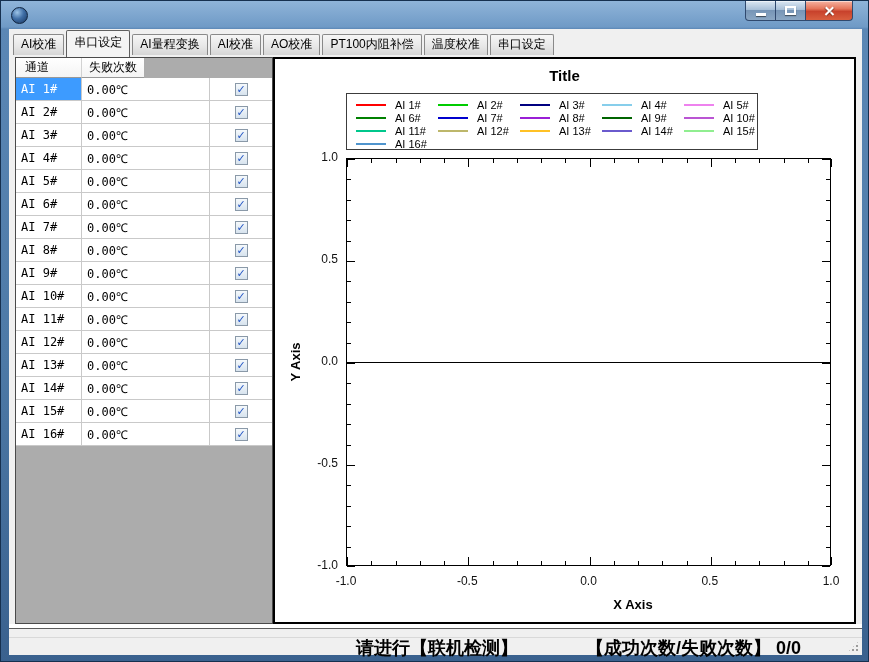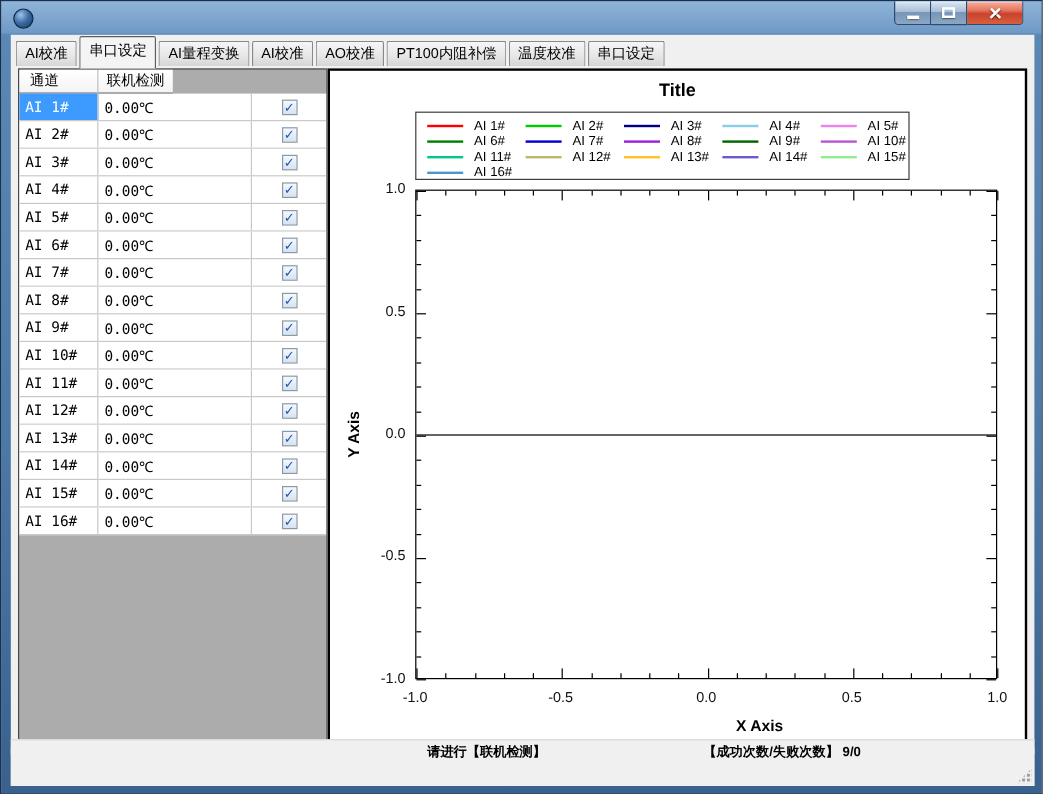--- a/index.html
+++ b/index.html
@@ -104,22 +104,22 @@
   .xlab{position:absolute;width:44px;top:515px;text-align:center;font-size:12px;color:#111;}
   .ylab{position:absolute;width:36px;left:27px;text-align:right;font-size:12px;color:#111;}
   .y-axis-label{
     position:absolute;left:20px;top:303px;font-size:13px;font-weight:bold;color:#000;
     transform:translate(-50%,-50%) rotate(-90deg);white-space:nowrap;
   }
   .x-axis-label{position:absolute;left:313px;top:538px;transform:translateX(-50%);font-size:13px;font-weight:bold;color:#000;margin-left:45px;}
   
   .bottom-strip{position:absolute;left:0;right:0;top:595px;height:5px;background:#fff;border-bottom:1px solid #5a5a5a;}
   .statusbar{
-    position:absolute;left:0;right:0;bottom:0;height:39px;background:#f0f0f0;
-    border-top:1px solid #d9d9d9;font-size:11px;font-weight:bold;color:#000;
+    position:absolute;left:0;right:0;bottom:0;height:18px;background:#f0f0f0;
+    border-top:1px solid #d9d9d9;font-size:18px;font-weight:bold;color:#000;
   }
   .status-left{position:absolute;left:347px;top:0;line-height:20px;white-space:nowrap;}
   .status-right{position:absolute;left:577px;top:0;line-height:20px;white-space:nowrap;}
   .grip{
     position:absolute;right:2px;bottom:2px;width:13px;height:13px;
     background-image:radial-gradient(#9b9b9b 1.2px,transparent 1.3px);
     background-size:4px 4px;
     clip-path:polygon(100% 0,100% 100%,0 100%);
   }
 </style>
@@ -150,21 +150,21 @@
         <div class="tab">AI校准</div>
         <div class="tab">AO校准</div>
         <div class="tab">PT100内阻补偿</div>
         <div class="tab">温度校准</div>
         <div class="tab">串口设定</div>
       </div>
 
     <div class="table-panel">
       <div class="thead" id="thead">
           <div class="th th0">通道</div>
-          <div class="th th2">联机检测</div>
+          <div class="th th2">失败次数</div>
         </div>
       <div id="tbody">
           <div class="tr">
             <div class="td td0 selected">AI 1#</div>
             <div class="td td1">0.00℃</div>
             <div class="td td2">
               <div class="checkbox">✓</div>
             </div>
           </div>
           <div class="tr">
@@ -453,17 +453,17 @@
           <div class="ylab" style="top: 499px;">-1.0</div>
         </div>
       <div class="y-axis-label">Y Axis</div>
       <div class="x-axis-label">X Axis</div>
     </div>
 
     <div class="bottom-strip"></div>
 
     <div class="statusbar">
       <span class="status-left">请进行【联机检测】</span>
-      <span class="status-right">【成功次数/失败次数】 9/0</span>
+      <span class="status-right">【成功次数/失败次数】 0/0</span>
       <span class="grip"></span>
     </div>
   </div>
 </div>
 
 </body></html>

